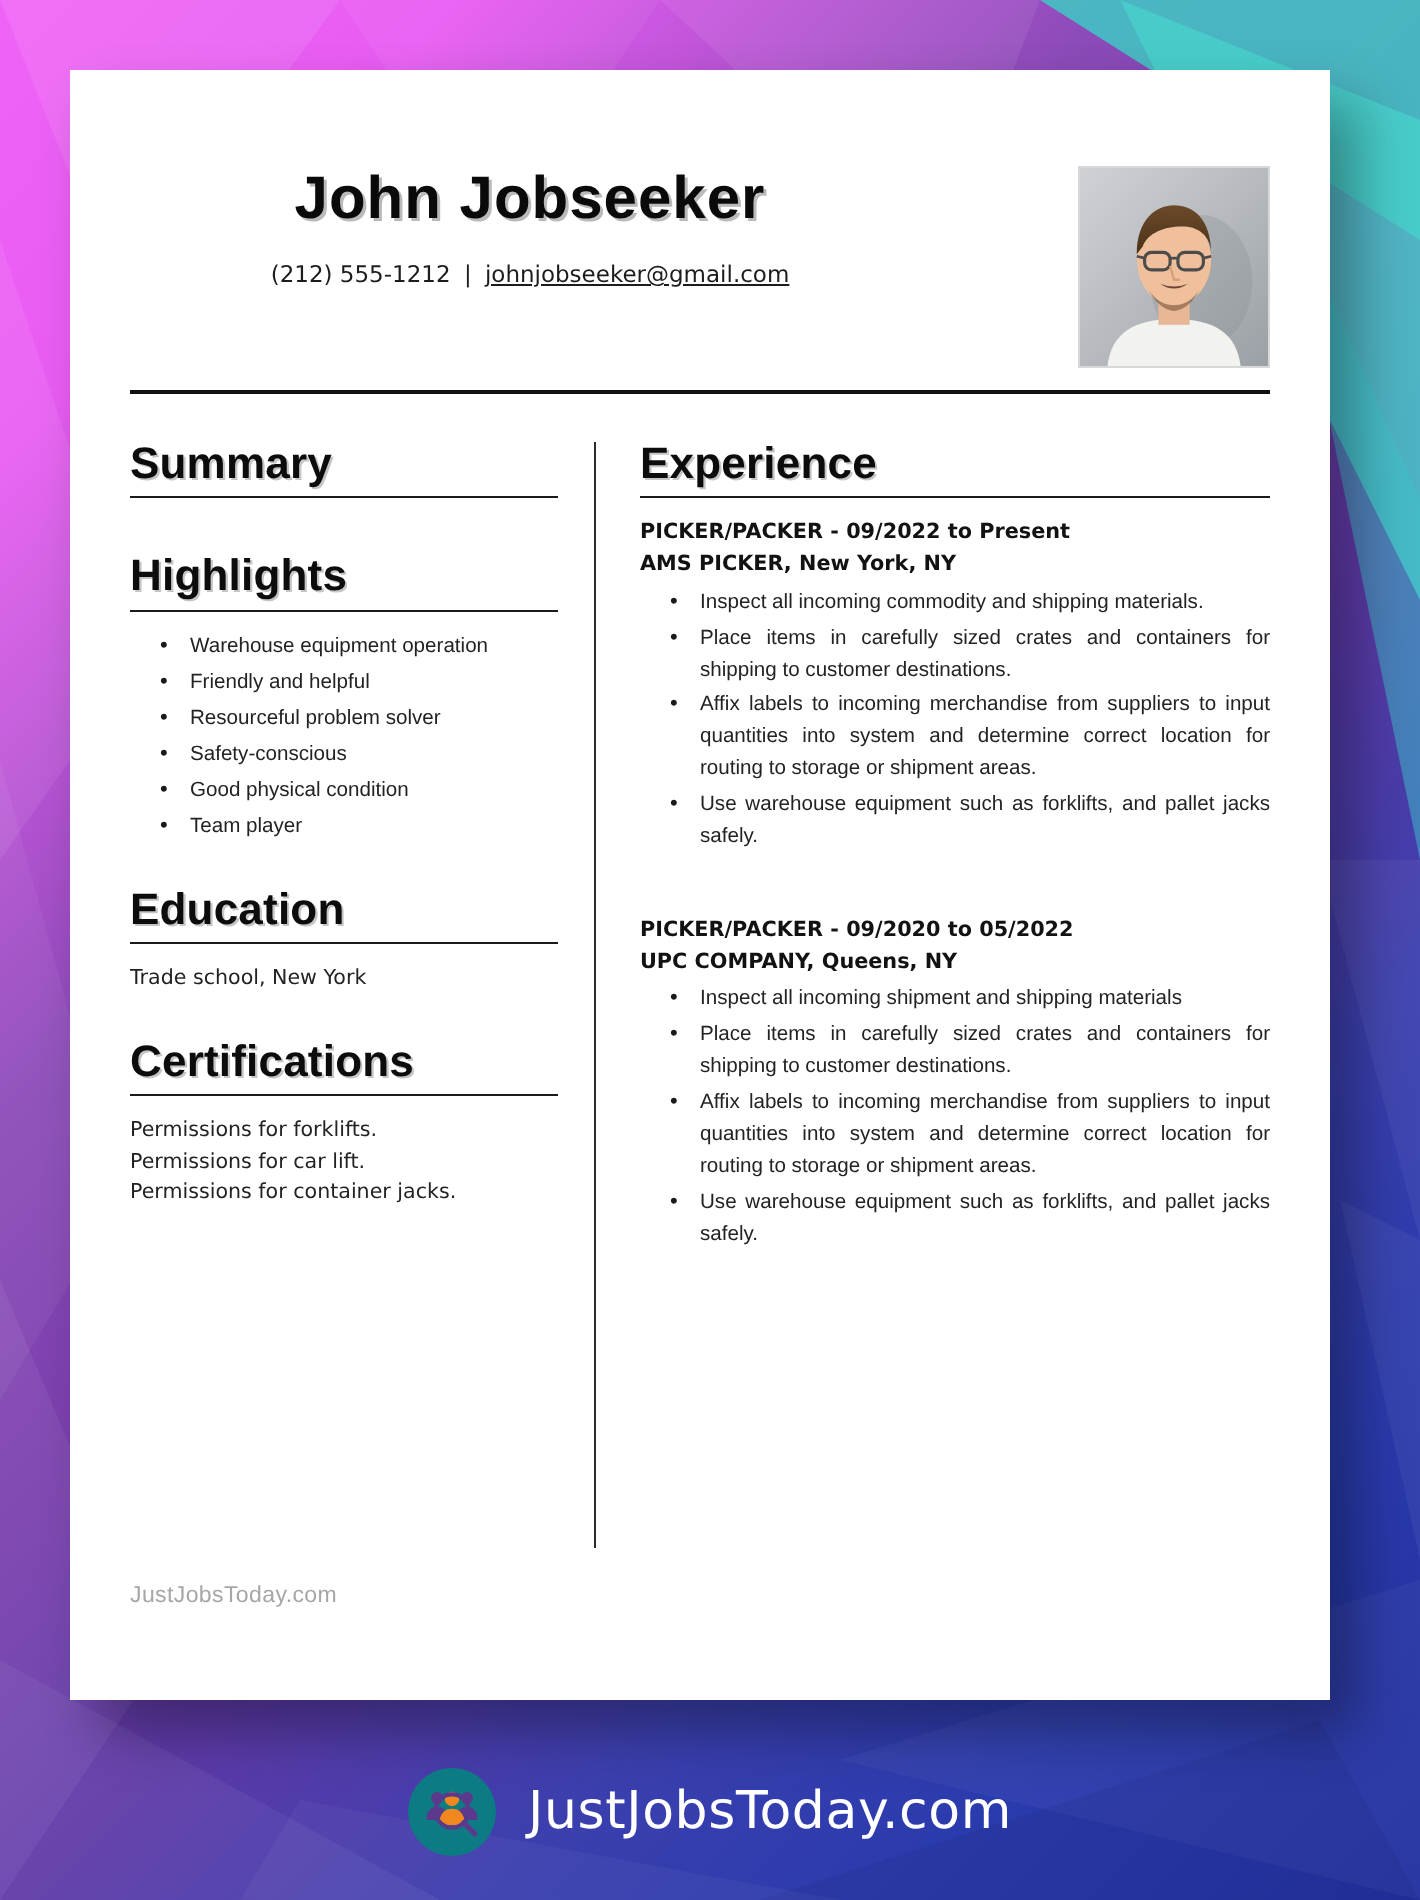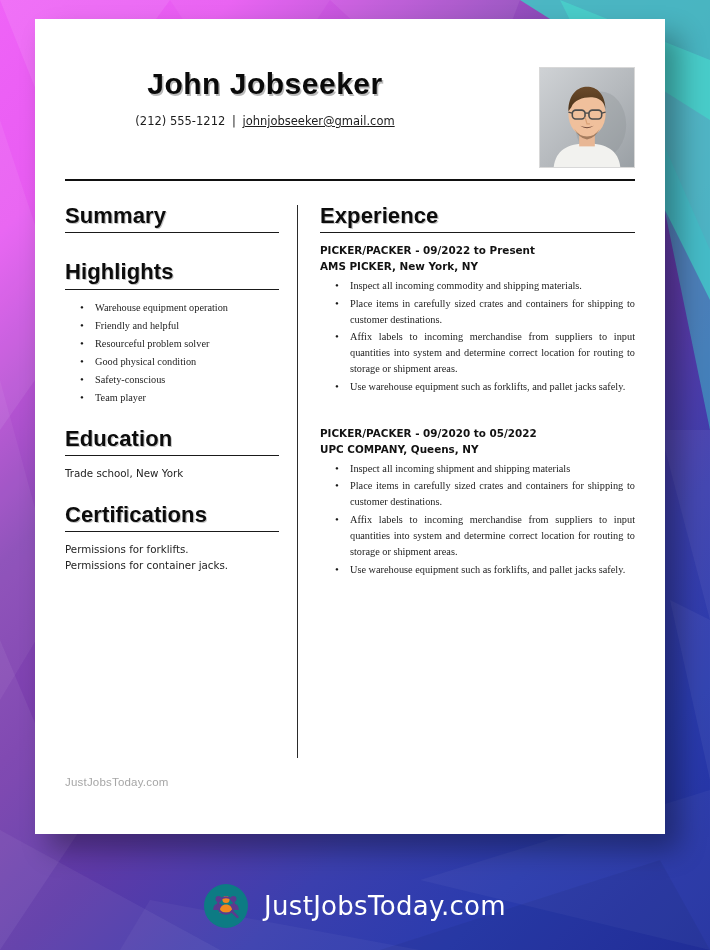--- a/index.html
+++ b/index.html
@@ -33,21 +33,21 @@
     position: absolute;
     inset: 0;
     width: 710px;
     height: 950px;
   }
 
   
   #resume-card {
     position: absolute;
     left: 35px;
-    top: 19px;
+    top: 35px;
     width: 630px;
     height: 815px;
     background: #ffffff;
     box-shadow: 14px 16px 26px rgba(0,0,0,0.33);
     box-sizing: border-box;
     padding: 0;
   }
 
   
   #resume-header {
@@ -163,21 +163,21 @@
   ul.bullets {
     margin: 0;
     padding: 0 0 0 30px;
     list-style: none;
   }
   ul.bullets li {
     position: relative;
     font-size: 10.3px;
     line-height: 1.55;
     color: #232323;
-    font-family: Liberation Serif, serif;
+    font-family: Liberation Sans, sans-serif;
     margin-bottom: 2px;
   }
   ul.bullets li::before {
     content: "\2022";
     position: absolute;
     left: -15px;
     top: -1px;
     font-size: 11px;
     color: #1a1a1a;
   }
@@ -321,40 +321,41 @@
 
       <div class="block-gap"></div>
 
       <div class="section">
         <h2 class="section-title">Highlights</h2>
         <div class="section-rule"></div>
         <ul class="bullets">
           <li>Warehouse equipment operation</li>
           <li>Friendly and helpful</li>
           <li>Resourceful problem solver</li>
+          <li>Safety-conscious</li>
           <li>Good physical condition</li>
-          <li>Safety-conscious</li>
           <li>Team player</li>
         </ul>
       </div>
 
       <div class="block-gap"></div>
 
       <div class="section">
         <h2 class="section-title">Education</h2>
         <div class="section-rule"></div>
         <div class="plain-line">Trade school, New York</div>
       </div>
 
       <div class="block-gap"></div>
 
       <div class="section">
         <h2 class="section-title">Certifications</h2>
         <div class="section-rule"></div>
         <div class="plain-line">Permissions for forklifts.</div>
+        <div class="plain-line">Permissions for car lift.</div>
         <div class="plain-line">Permissions for container jacks.</div>
       </div>
 
     </div>
 
     <div id="col-divider"></div>
 
     <div id="col-right">
 
       <div class="section">

